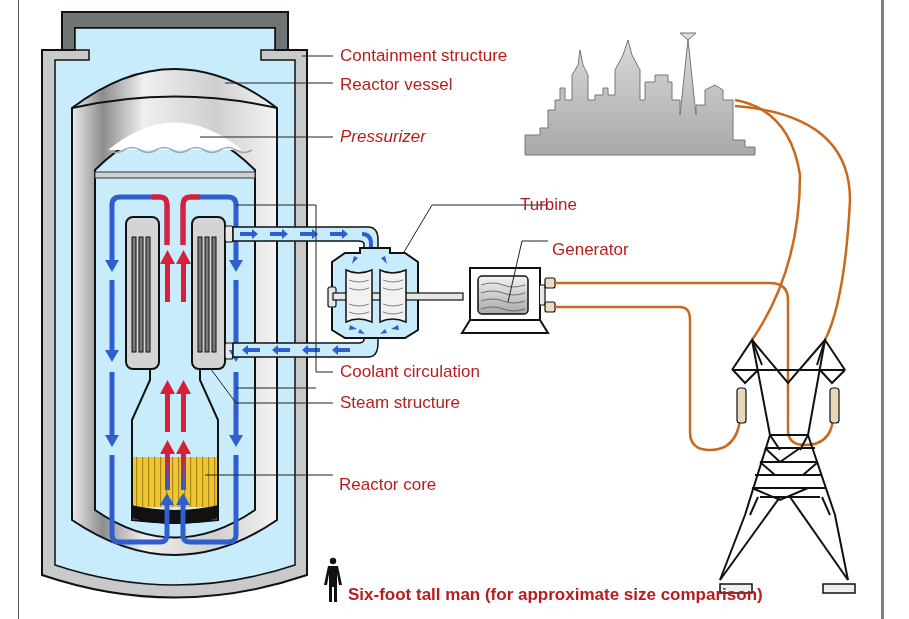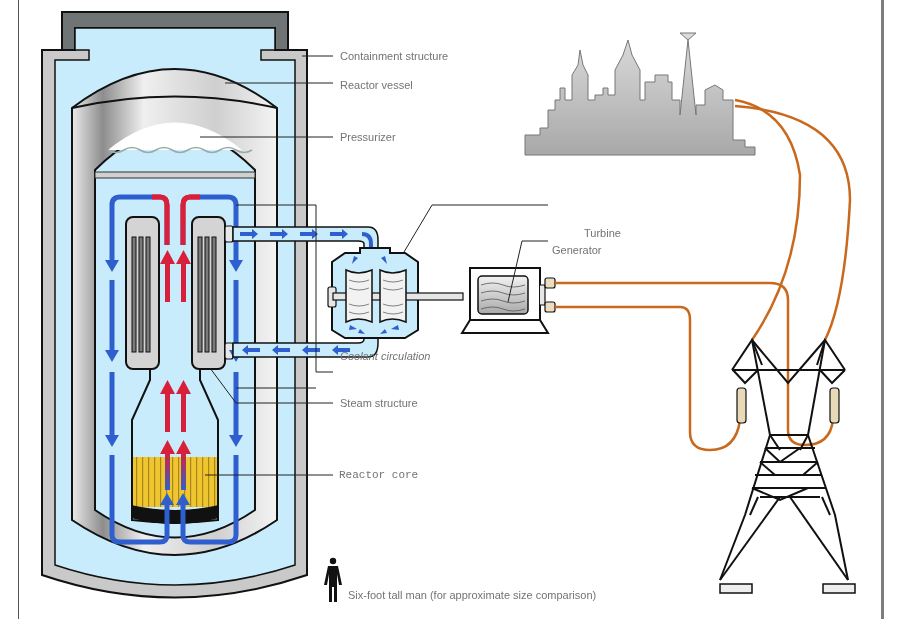--- a/index.html
+++ b/index.html
@@ -1,18 +1,18 @@
 <!DOCTYPE html>
 <html><head>
 <meta charset="utf-8">
 <style>
   html, body { margin: 0; padding: 0; background: #ffffff; }
   body { width: 909px; height: 619px; position: relative; overflow: hidden; font-family: "Liberation Sans", sans-serif; }
   #stage { position: absolute; left: 0; top: 0; width: 909px; height: 619px; }
-  .lbl { position: absolute; font-size: 11px; color: #737373; white-space: nowrap; font-family: "Liberation Sans", sans-serif; line-height: 16px; text-align: right; }
+  .lbl { position: absolute; font-size: 17px; color: #b91c1c; white-space: nowrap; font-family: "Liberation Sans", sans-serif; line-height: 16px; text-align: right; }
   .leader { stroke: #222; stroke-width: 1; fill: none; }
 </style>
 </head>
 <body>
 
 <svg id="stage" width="909" height="619" viewBox="0 0 909 619" xmlns="http://www.w3.org/2000/svg">
   <defs>
     <linearGradient id="steel" x1="0" x2="1" y1="0" y2="0">
       <stop offset="0" stop-color="#e9e9e9"></stop>
       <stop offset="0.15" stop-color="#8d8d8d"></stop>
@@ -240,19 +240,19 @@
     <path class="leader" d="M508,302 L522,241 H548"></path>
     <path class="leader" d="M236,205 H316 V372 H333"></path>
     <path class="leader" d="M236,388 H316"></path>
     <path class="leader" d="M210,368 L236,403 H333"></path>
     <path class="leader" d="M205,475 H333"></path>
   </g>
 </svg>
 
 <div class="lbl" style="left:340px; top:48px;">Containment structure</div>
 <div class="lbl" style="left:340px; top:77px;">Reactor vessel</div>
-<div class="lbl" style="left:340px; top:129px;">Pressurizer</div>
-<div class="lbl" style="left:584px; top:197px;margin-top:28px;">Turbine</div>
+<div class="lbl" style="left:340px; top:129px;font-style:italic;">Pressurizer</div>
+<div class="lbl" style="left:520px; top:197px;">Turbine</div>
 <div class="lbl" style="left:552px; top:242px;">Generator</div>
-<div class="lbl" style="left:340px; top:348px;font-style:italic;">Coolant circulation</div>
+<div class="lbl" style="left:340px; top:364px;">Coolant circulation</div>
 <div class="lbl" style="left:340px; top:395px;">Steam structure</div>
-<div class="lbl" style="left:339px; top:467px;font-family:Liberation Mono, monospace;">Reactor core</div>
-<div class="lbl" style="left:348px; top:587px;">Six-foot tall man (for approximate size comparison)</div>
+<div class="lbl" style="left:339px; top:477px;">Reactor core</div>
+<div class="lbl" style="left:348px; top:587px;font-weight:bold;">Six-foot tall man (for approximate size comparison)</div>
 
 </body></html>

